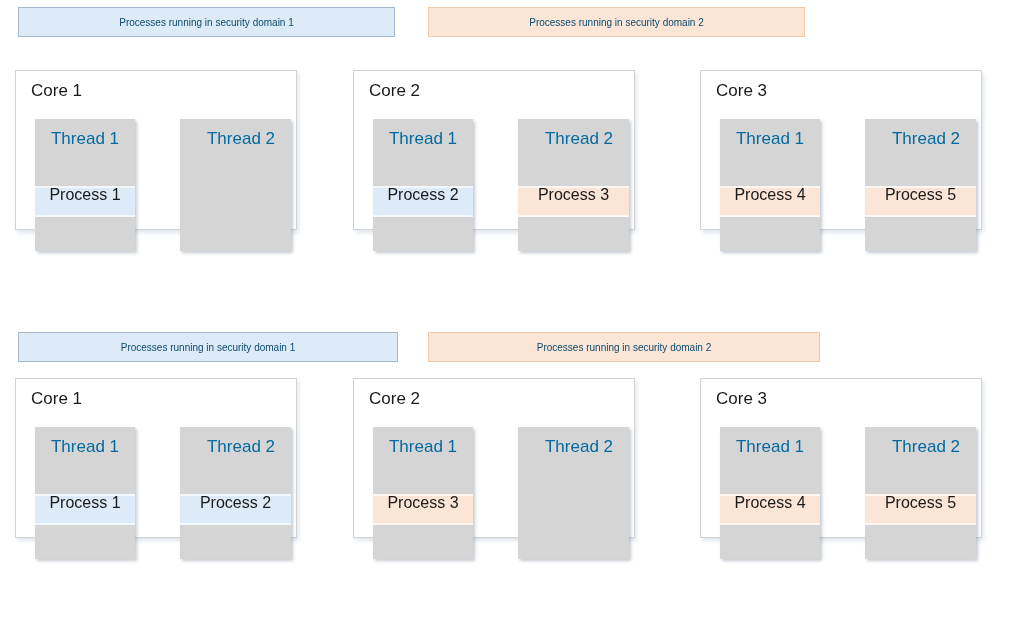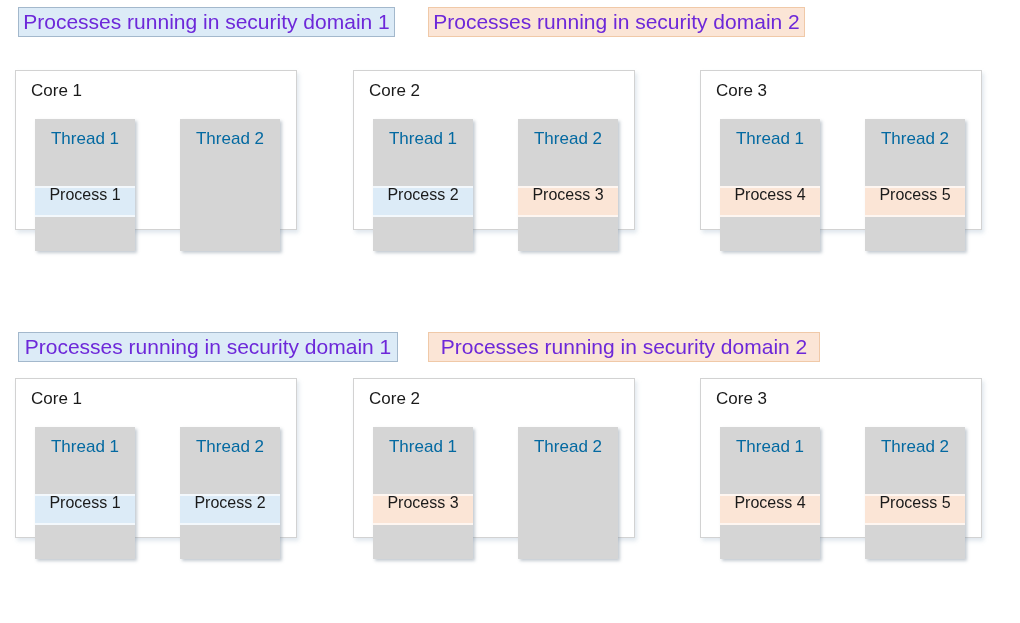--- a/index.html
+++ b/index.html
@@ -14,22 +14,22 @@
   .figure { position: absolute; left: 0; width: 1020px; }
   .fig1 { top: 0; height: 324px; }
   .fig2 { top: 324px; height: 299px; }
 
   .legend {
     position: absolute;
     height: 30px;
     display: flex;
     align-items: center;
     justify-content: center;
-    font-size: 21px;
-    color: #6d28d9;
+    font-size: 10px;
+    color: #0c4a6e;
     border: 1px solid;
     box-sizing: border-box;
   }
   .d1 { background: var(--domain1-fill, #dcebf7); border-color: var(--domain1-border, #a3b8cc); }
   .d2 { background: var(--domain2-fill, #fbe5d6); border-color: var(--domain2-border, #f0c9a8); }
 
   .core {
     position: absolute;
     width: 282px;
     height: 160px;
@@ -47,21 +47,21 @@
   }
   .thread {
     position: absolute;
     top: 48px;
     width: 100px;
     height: 132px;
     background: var(--thread-fill, #d5d5d5);
     box-shadow: 2px 2px 3px rgba(125, 140, 155, 0.45);
   }
   .thread-pos-1 { left: 19px; }
-  .thread-pos-2 { left: 164px; }
+  .thread-pos-2 { left: 164px; padding-left: 11px; }
   .thread-label {
     margin-top: 10px;
     text-align: center;
     font-size: 17px;
     color: #0369a1;
   }
   .process {
     position: absolute;
     left: 0;
     right: 0;

